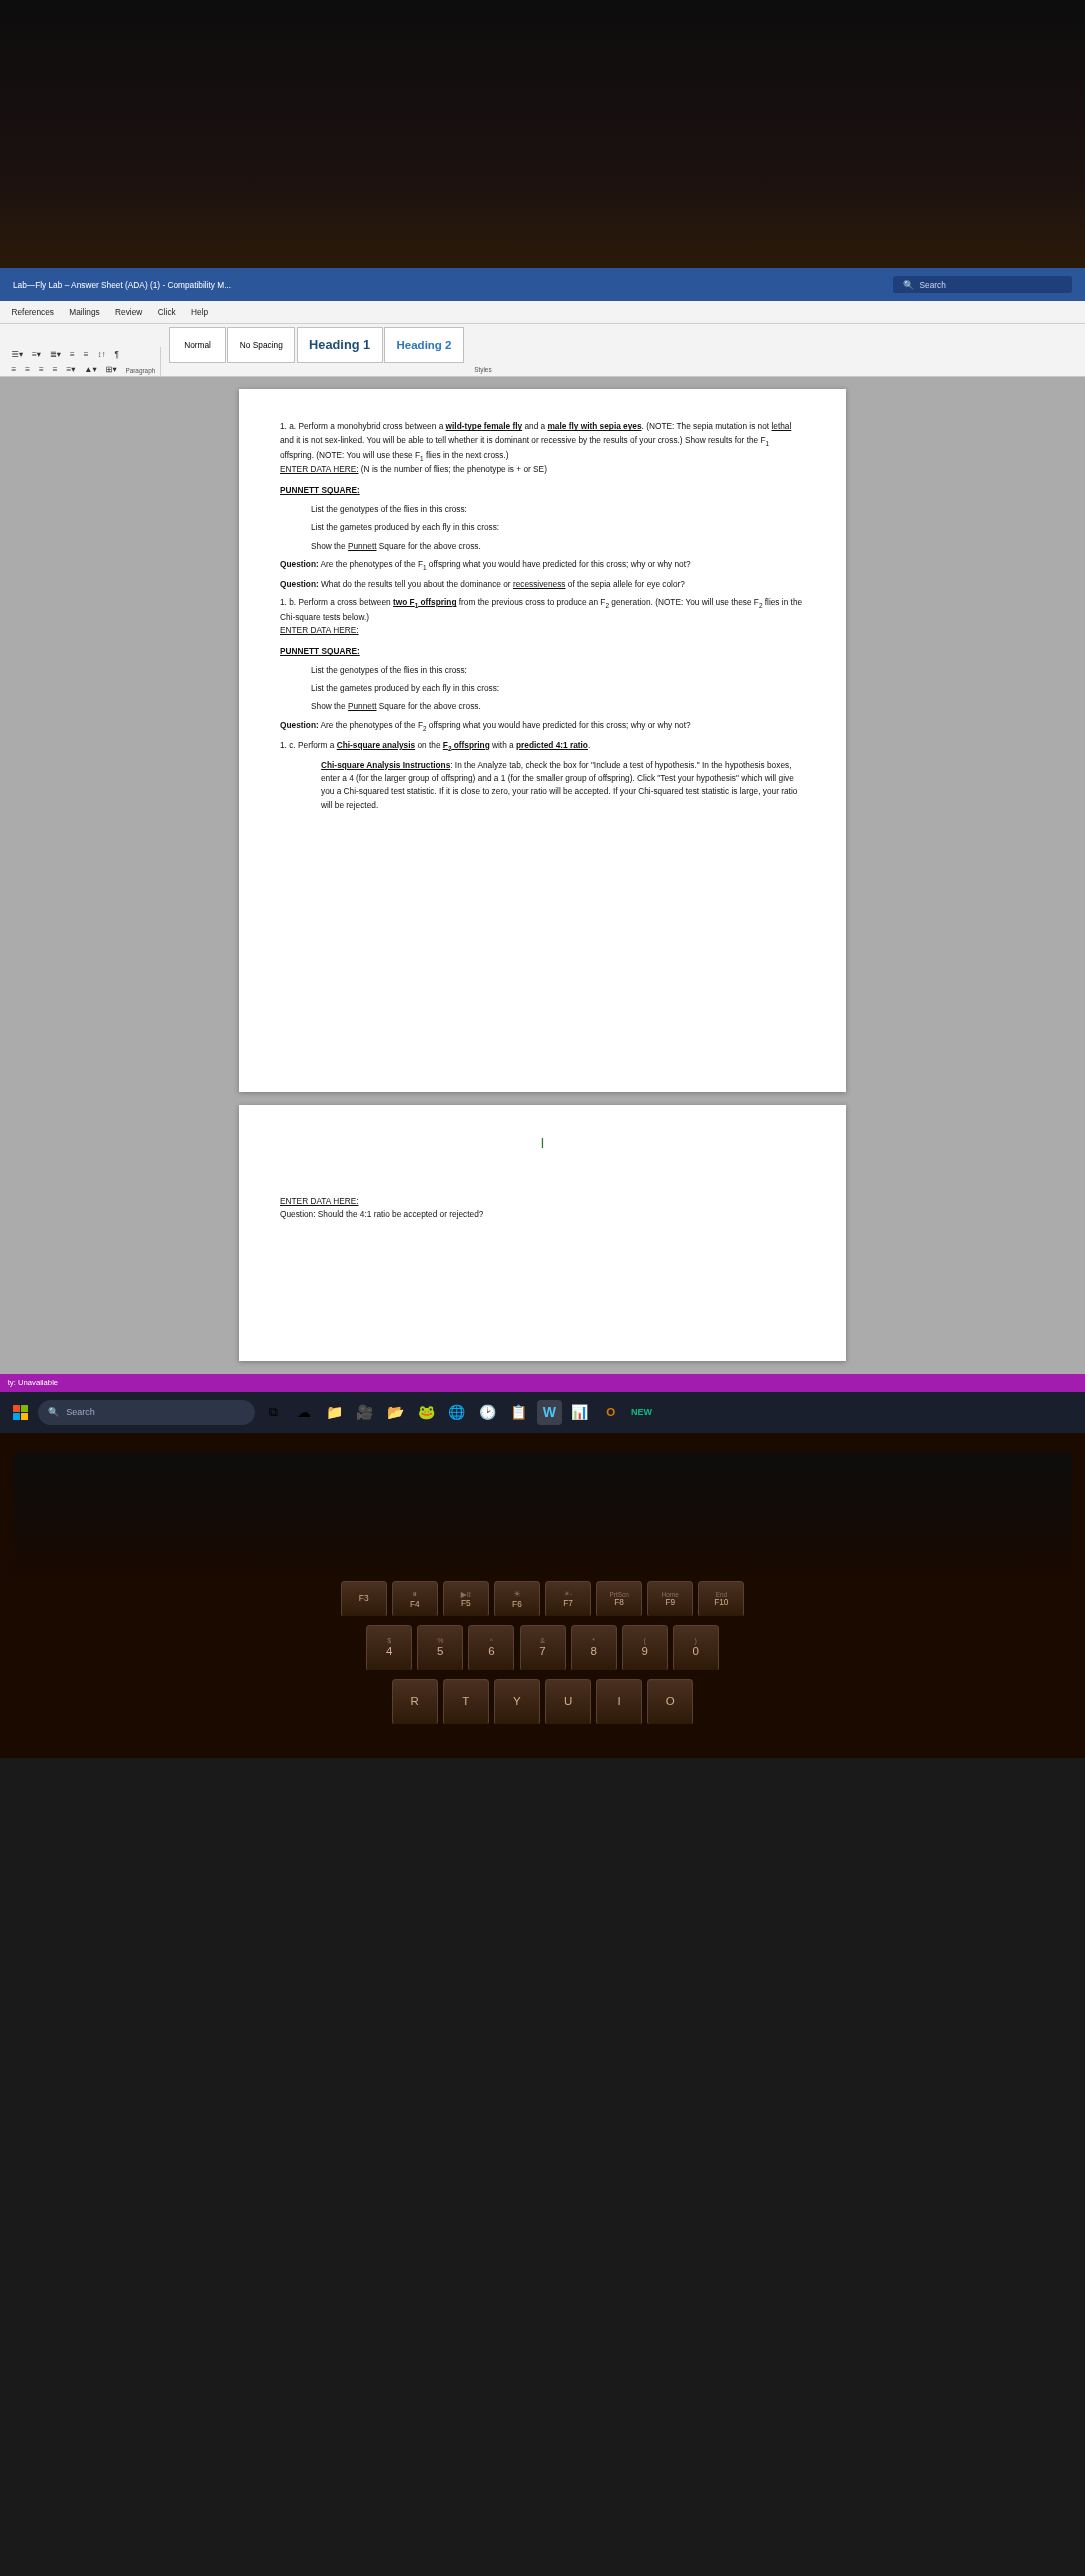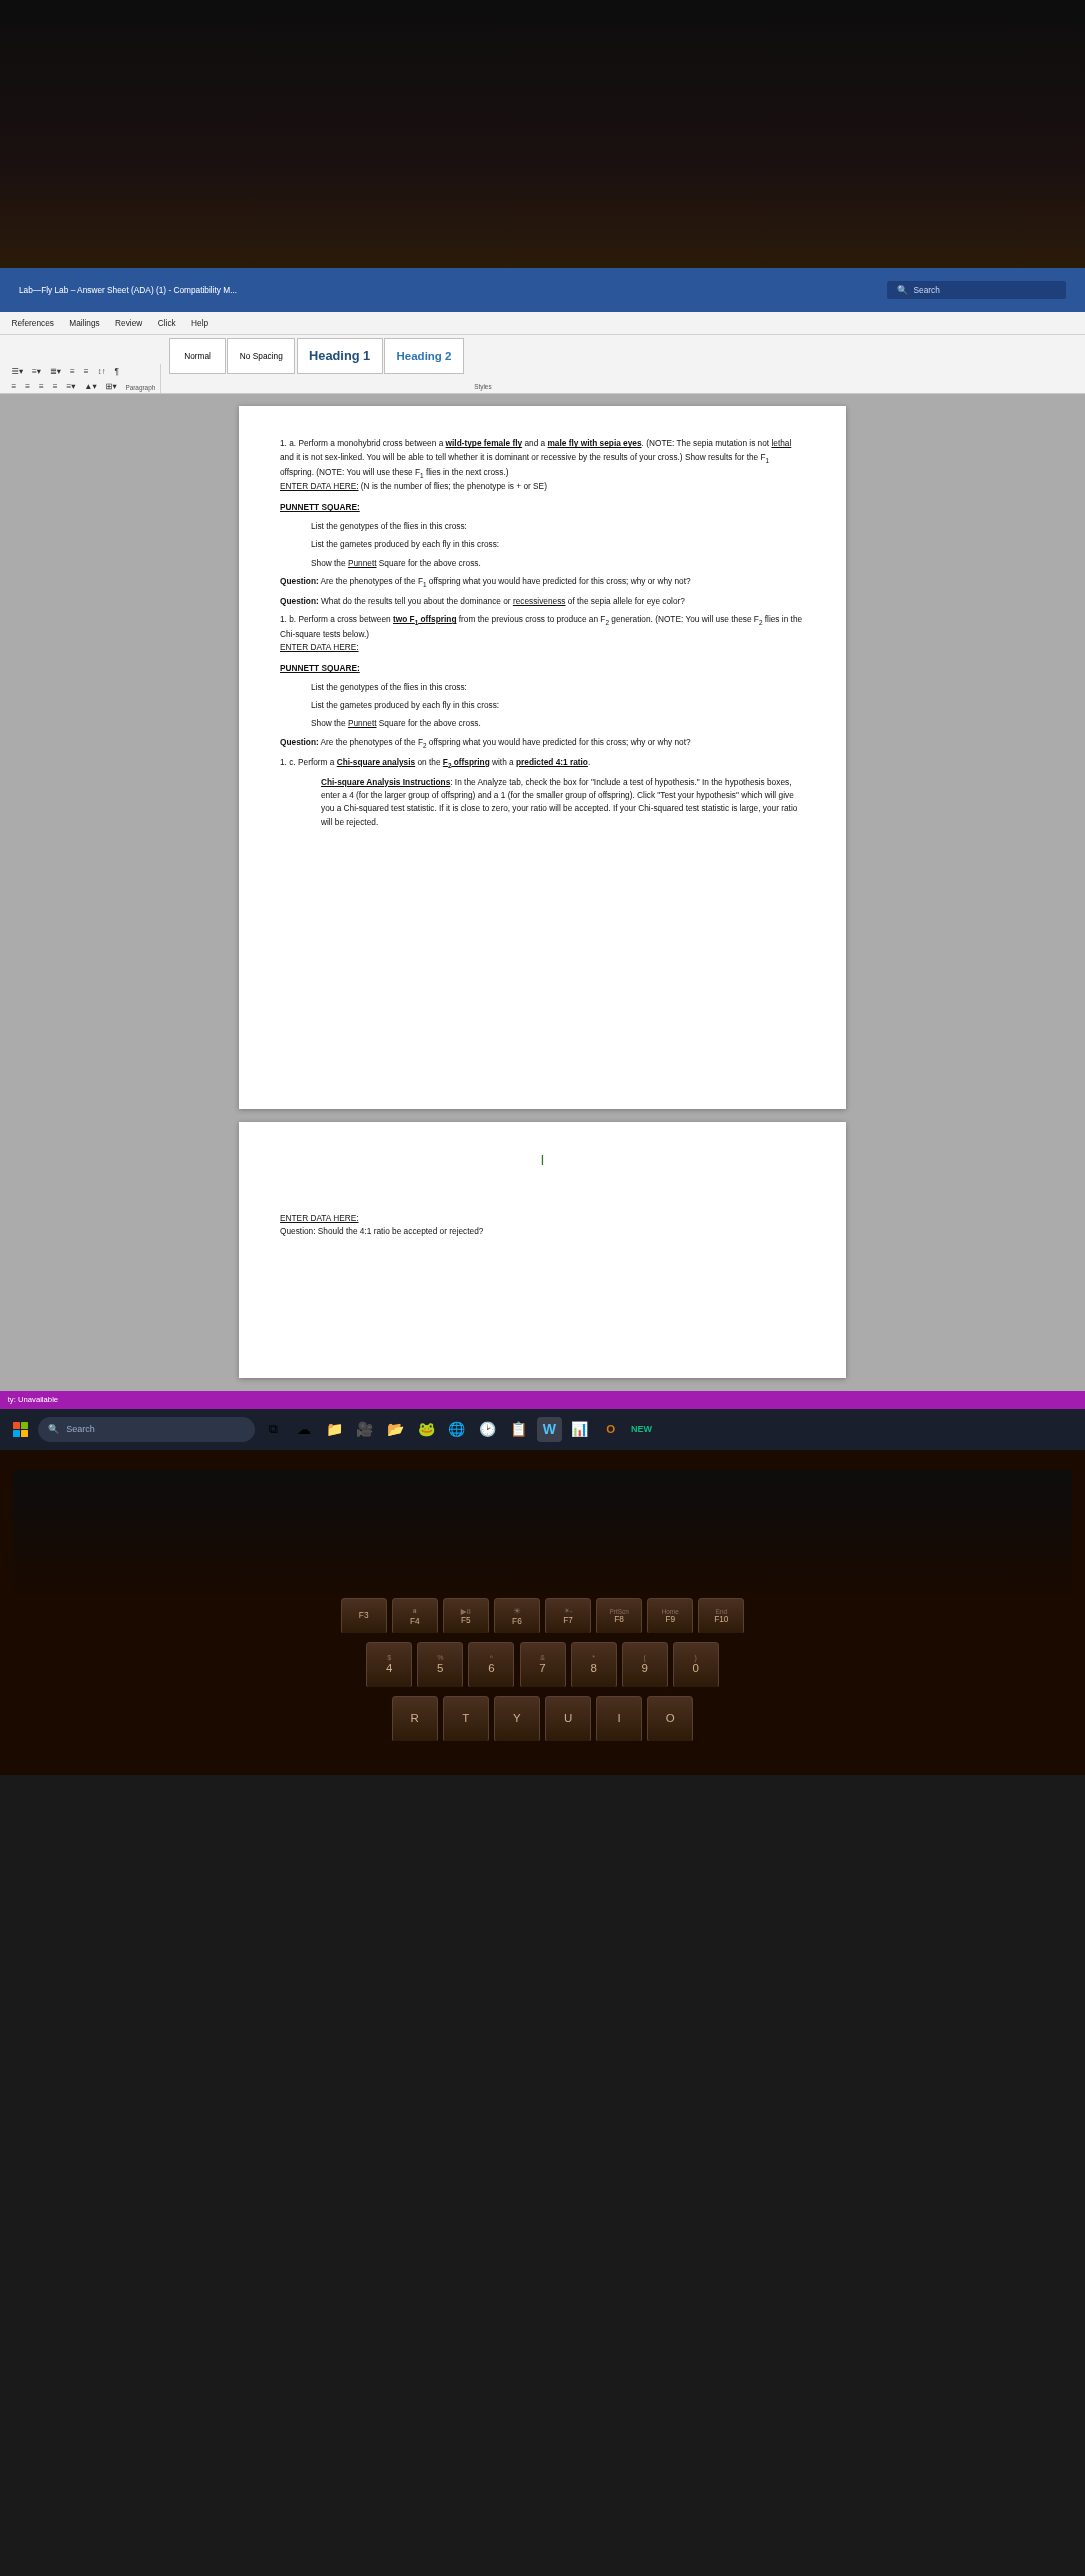--- a/index.html
+++ b/index.html
@@ -22,24 +22,24 @@
     
     .word-window {
       width: 100%;
       background: #f0f0f0;
       position: relative;
     }
 
     
     .title-bar {
       background: #2b579a;
-      height: 44px;
-      display: flex;
-      align-items: center;
-      padding: 0 19px;
+      height: 33px;
+      display: flex;
+      align-items: center;
+      padding: 0 13px;
       gap: 10.2px;
     }
     .title-text {
       color: white;
       font-size: 8.3px;
       flex: 1;
     }
     .search-bar-title {
       background: #1e3f7a;
       border-radius: 2.6px;
@@ -101,21 +101,21 @@
       color: #333;
       border-radius: 1.9px;
       white-space: nowrap;
     }
 
     
     .styles-area {
       display: flex;
       align-items: stretch;
       gap: 1.3px;
-      padding-bottom: 19px;
+      padding-bottom: 13px;
     }
     .style-box {
       padding: 3.8px 11.5px;
       border: 0.6px solid #c0c0c0;
       background: white;
       cursor: pointer;
       font-size: 8.3px;
       min-width: 57px;
       text-align: center;
       height: 36px;

